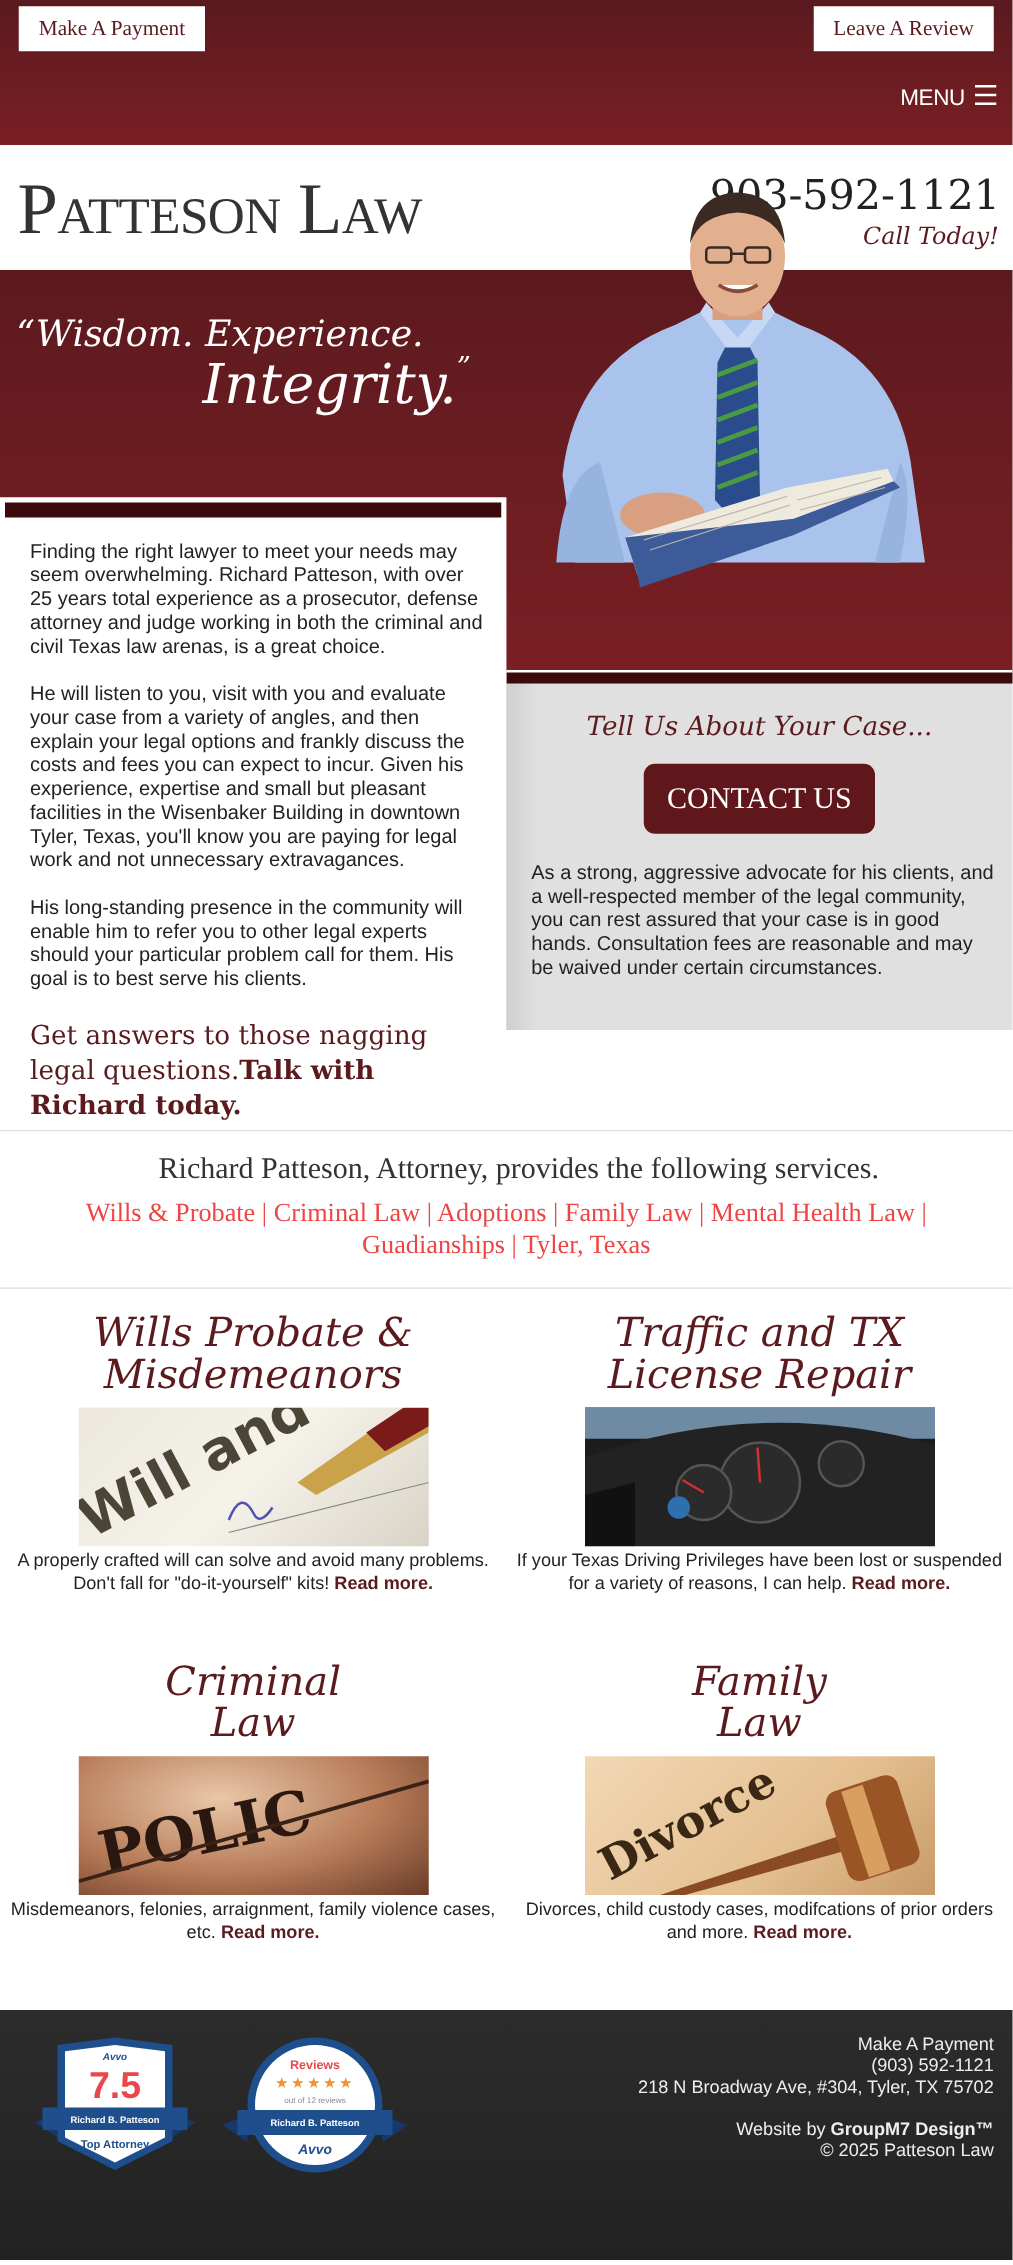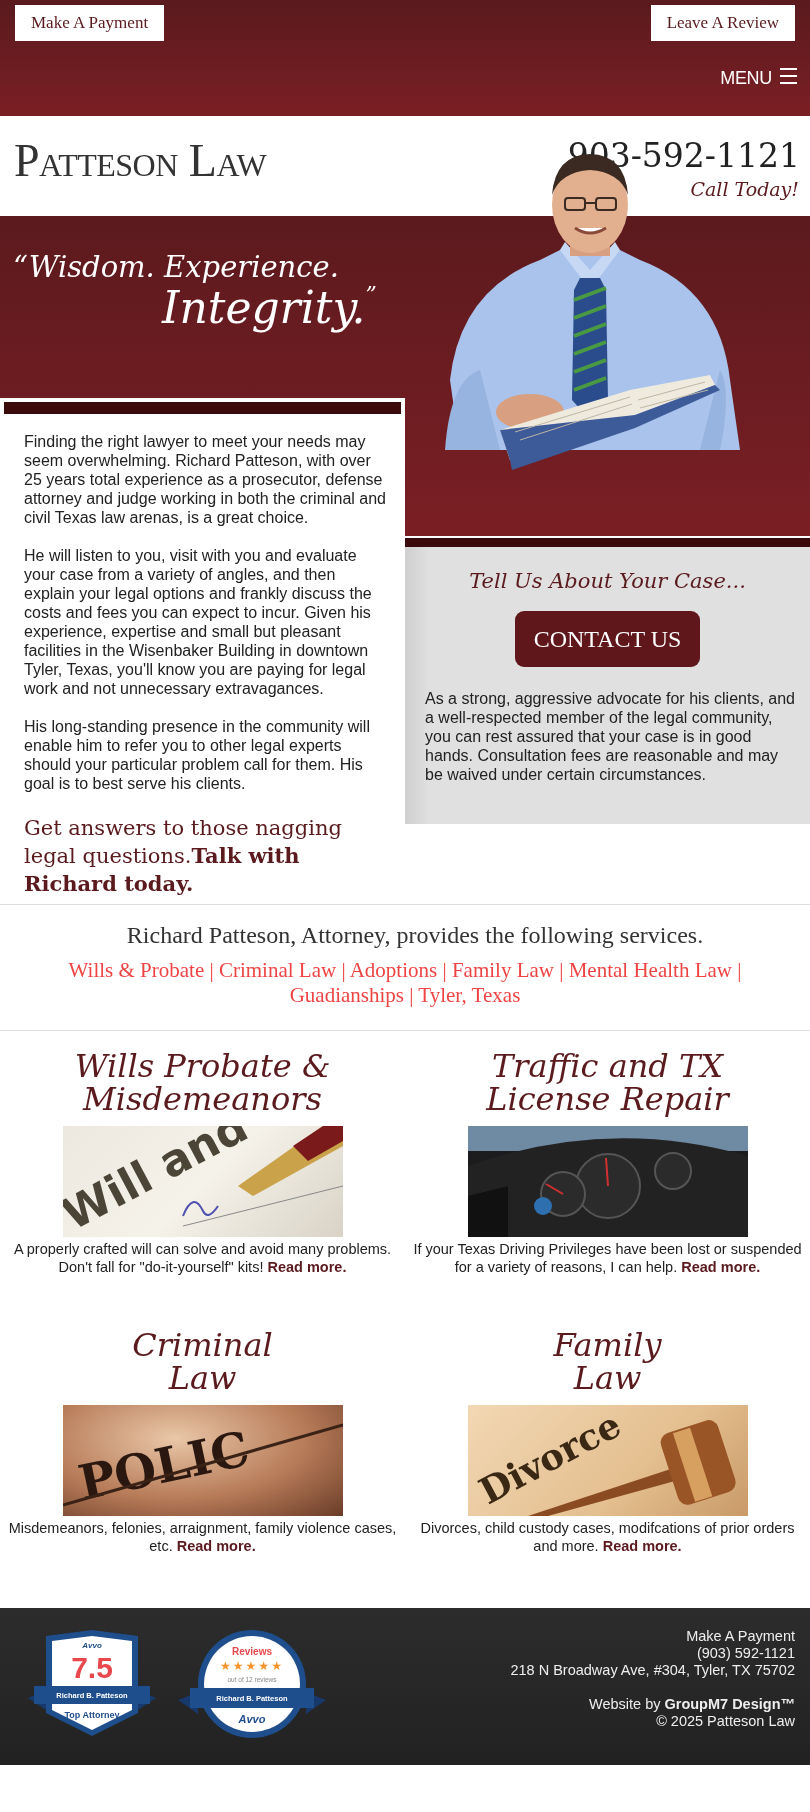--- a/index.html
+++ b/index.html
@@ -15,21 +15,21 @@
   .top-btn.left { left: 15px; }
   .top-btn.right { right: 15px; }
   .menu { position: absolute; right: 13px; top: 68px; display: flex; align-items: flex-start; color: #fff;
     font-size: 18px; font-family: "Liberation Sans", sans-serif; letter-spacing: -0.3px; cursor: pointer; }
   .menu .bars { margin-left: 8px; width: 17px; height: 16px; display: flex; flex-direction: column; justify-content: space-between; }
   .menu .bars span { display: block; height: 2px; background: #fff; }
 
   
   .logo-row { position: absolute; left: 0; top: 116px; width: 810px; height: 100px; background: #fff; }
   .logo { position: absolute; left: 14px; top: 22px; font-family: "Liberation Serif", "DejaVu Serif", serif;
-    font-size: 46px; color: #333; font-variant: small-caps; letter-spacing: -0.5px; line-height: 1; }
+    font-size: 58px; color: #333; font-variant: small-caps; letter-spacing: -0.5px; line-height: 1; }
   .phone { position: absolute; right: 10px; top: 20px; font-family: "DejaVu Serif", serif; font-size: 33px; color: #222; letter-spacing: 0px; }
   .calltoday { position: absolute; right: 11px; top: 62px; font-family: "DejaVu Serif", serif; font-style: italic; font-size: 19px; color: #5a1a1e; }
 
   
   .hero { position: absolute; left: 0; top: 216px; width: 810px; height: 320px;
     background: linear-gradient(180deg, #5c1a1e 0%, #7a1f24 100%); }
   .quote1 { position: absolute; left: 13px; top: 34px; color: #fff; font-family: "DejaVu Serif", serif; font-style: italic; font-size: 29px; }
   .quote2 { position: absolute; left: 162px; top: 66px; color: #fff; font-family: "DejaVu Serif", serif; font-style: italic; font-size: 44px; }
   .quote2 small { font-size: 22px; vertical-align: top; }
 
@@ -58,21 +58,21 @@
   .services-title { position: absolute; left: 0; top: 922px; width: 810px; text-align: center; font-family: "Liberation Serif", "DejaVu Serif", serif; font-size: 24px; color: #333; padding-left: 20px; }
   .services-list { position: absolute; left: 30px; top: 958px; width: 750px; text-align: center; font-family: "Liberation Serif", "DejaVu Serif", serif; font-weight: normal; font-size: 21px; line-height: 25px; color: #ef4444; }
 
   .card { position: absolute; width: 405px; text-align: center; }
   .card h3 { font-family: "DejaVu Serif", serif; font-style: italic; font-weight: normal; font-size: 32px; line-height: 33px; color: #5a1a1e; }
   .card .img { width: 280px; height: 111px; margin: 10px auto 0 auto; position: relative; overflow: hidden; }
   .card p { font-family: "Liberation Sans", sans-serif; font-size: 14.5px; line-height: 18px; color: #222; margin-top: 3px; padding: 0 2px; }
   .card a { color: #5a1a1e; font-weight: bold; text-decoration: none; }
 
   
-  .footer { position: absolute; left: 0; top: 1608px; width: 810px; height: 157px; background: linear-gradient(180deg,#2c2c2c 0%,#222 100%); }
+  .footer { position: absolute; left: 0; top: 1608px; width: 810px; height: 200px; background: linear-gradient(180deg,#2c2c2c 0%,#222 100%); }
   .footer-info { position: absolute; right: 15px; top: 20px; text-align: right; color: #eee; font-family: "Liberation Sans", sans-serif; font-size: 14.5px; line-height: 17px; }
   .footer-info a { color: #eee; }
   .footer-info .gap { height: 17px; }
 </style>
 </head>
 <body>
 
 <div class="topbar">
   <a class="top-btn left">Make A Payment</a>
   <a class="top-btn right">Leave A Review</a>

